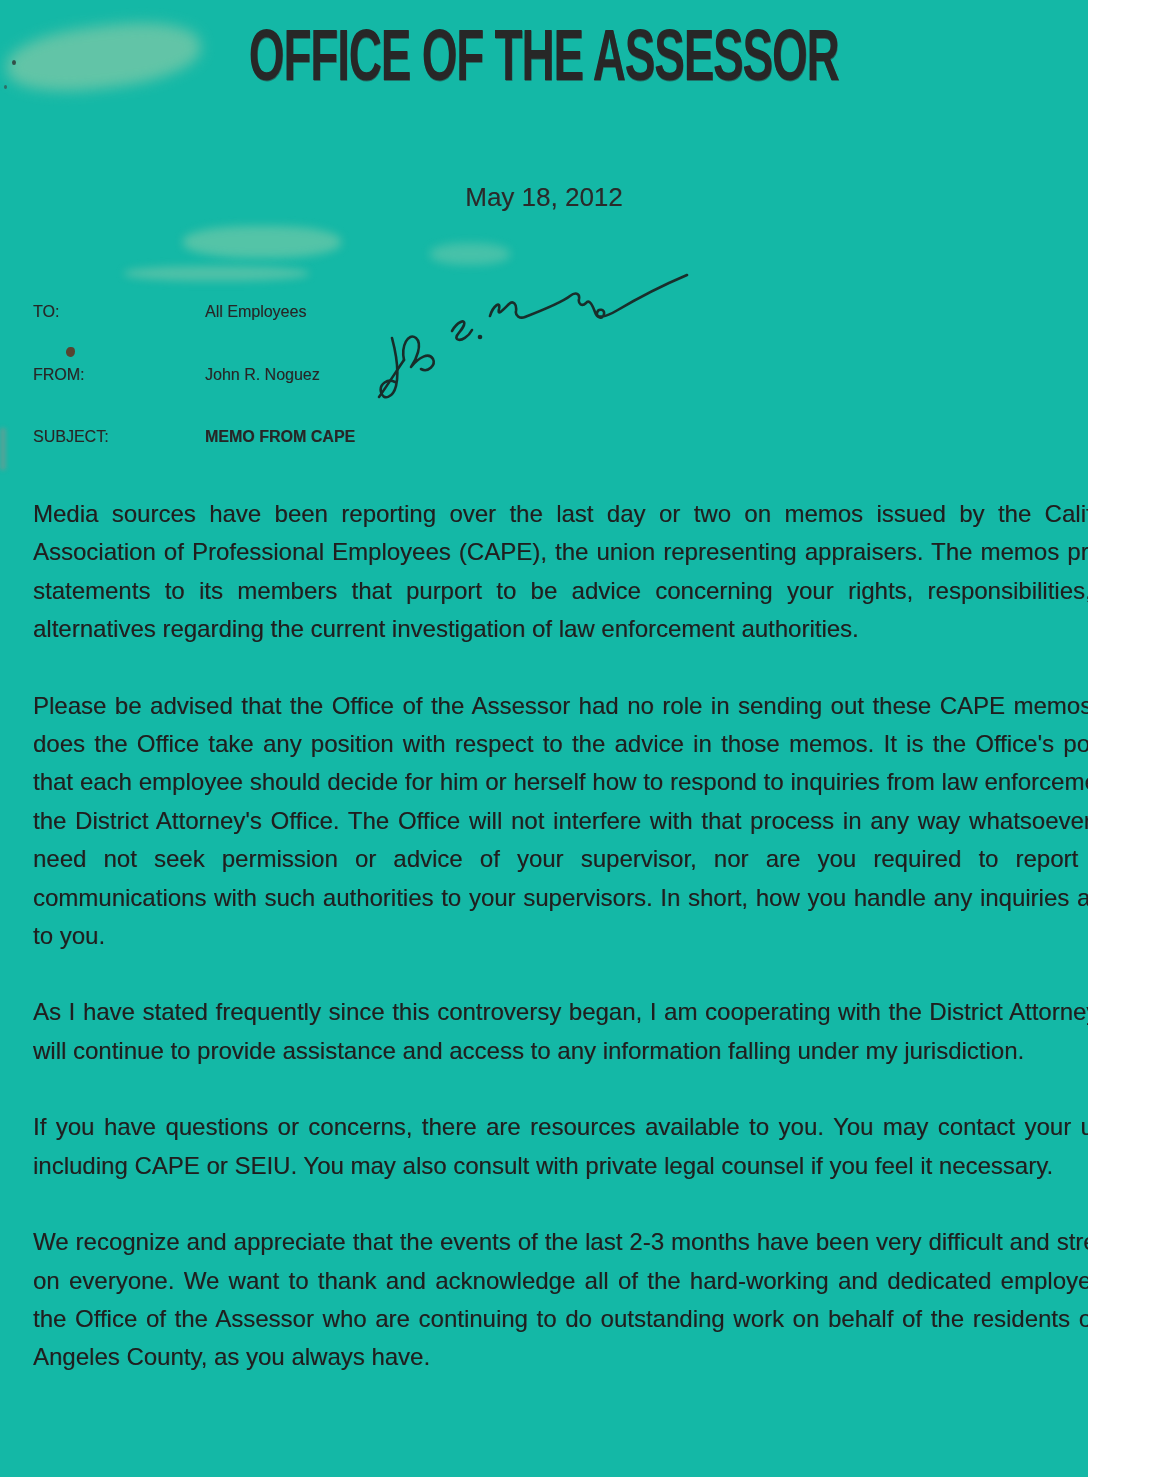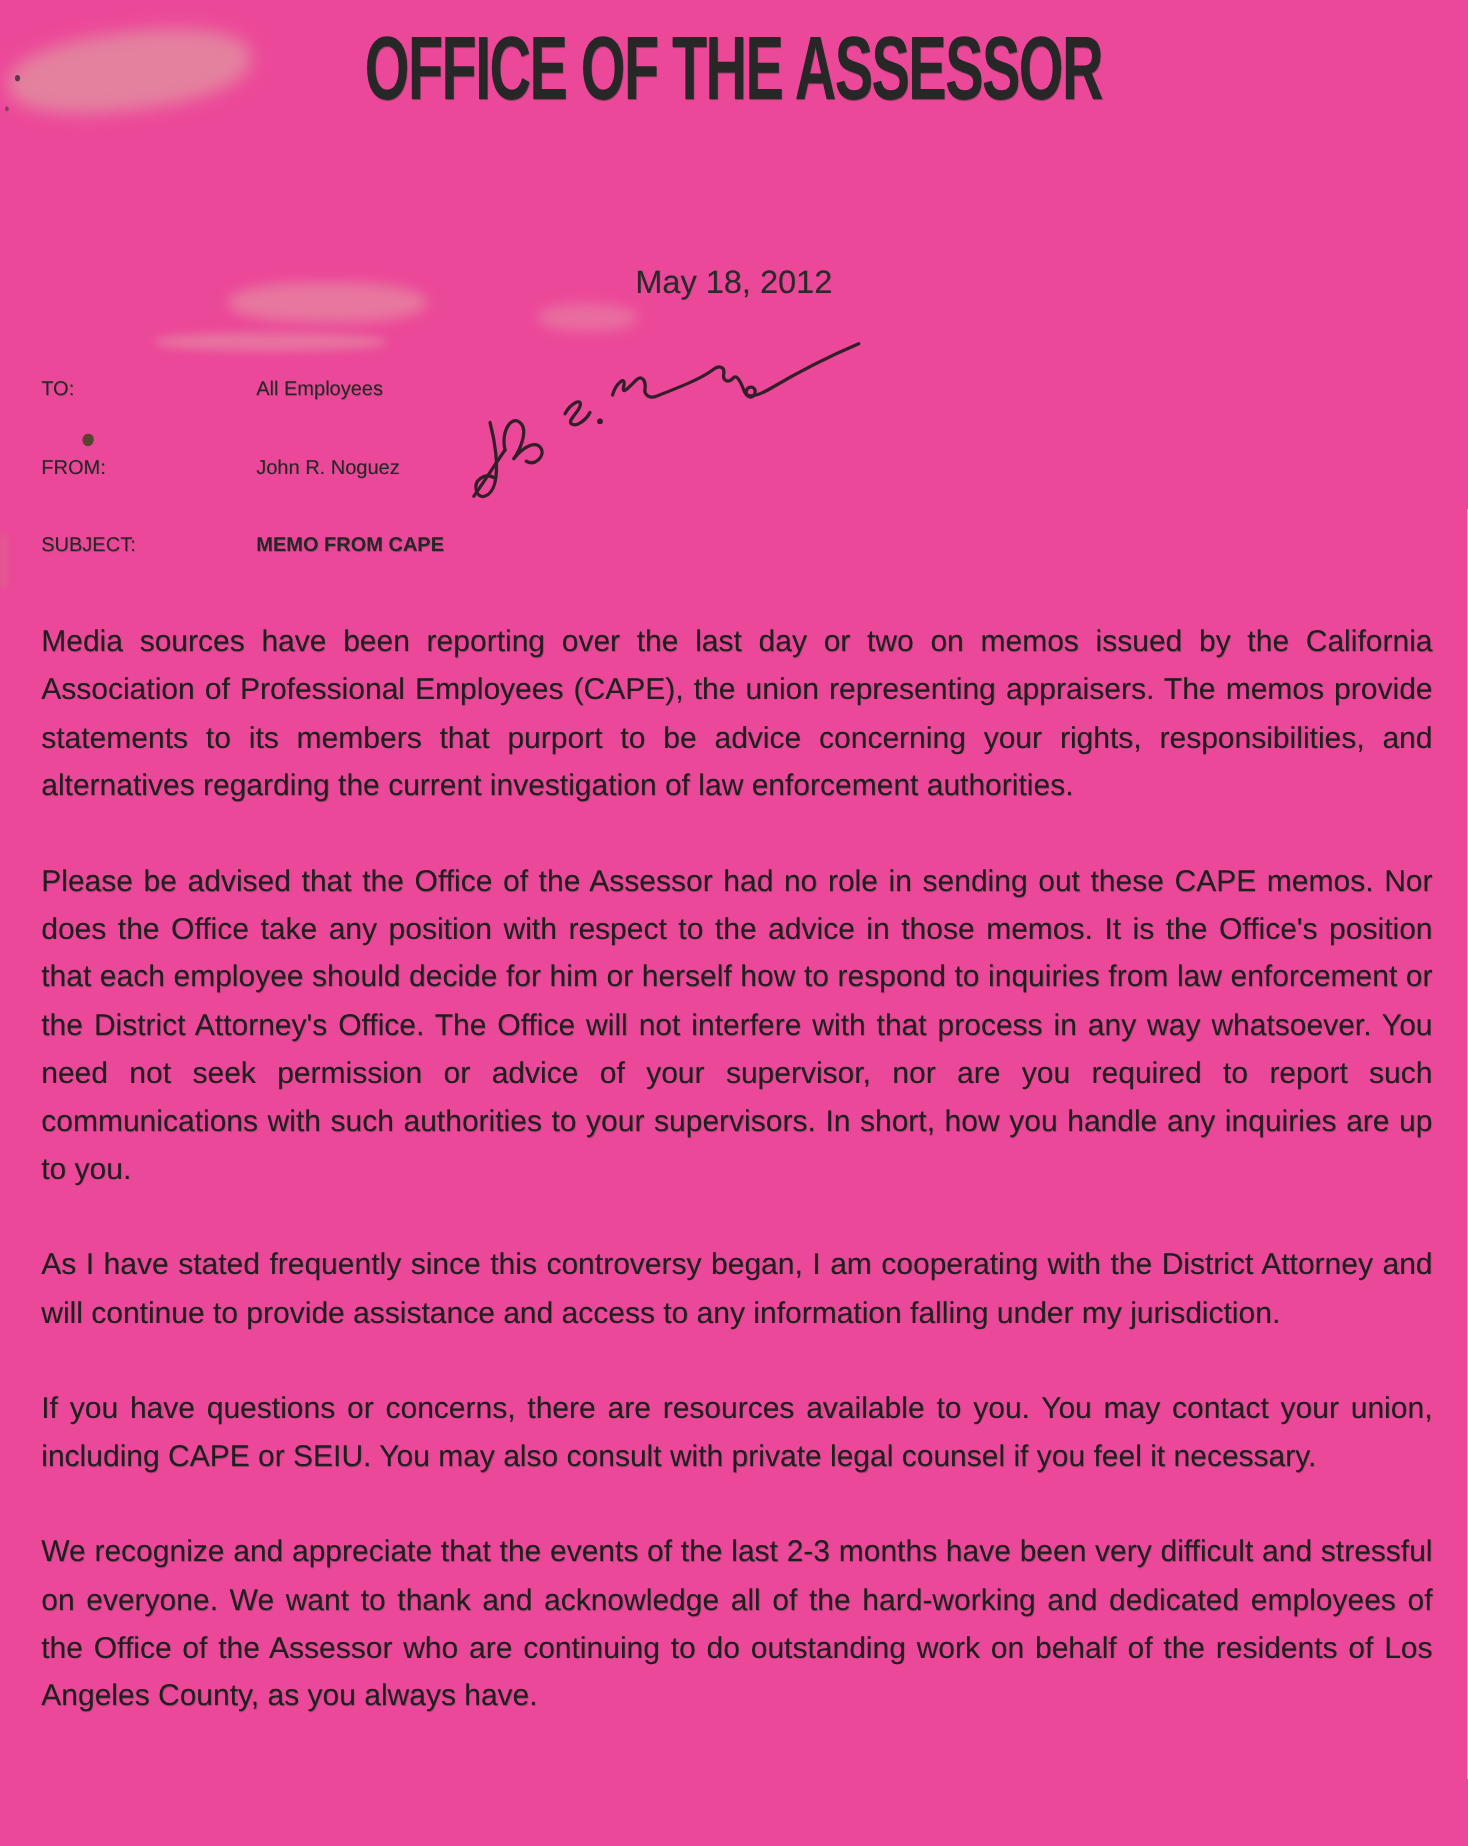--- a/index.html
+++ b/index.html
@@ -1,30 +1,30 @@
 <!DOCTYPE html>
 <html><head>
 <meta charset="utf-8">
 <style>
   * { margin:0; padding:0; box-sizing:border-box; }
   html,body { width:1174px; height:1477px; background:#ffffff; }
   .page {
-    position:relative; width:1174px; height:1477px;
-    background:#ec4899; overflow:hidden;
+    position:relative; width:1088px; height:1477px;
+    background:#14b8a6; overflow:hidden;
     font-family:"Liberation Sans", sans-serif;
   }
   .scan { filter: blur(0.35px) contrast(1.08); }
   .title-wrap { position:absolute; top:14px; left:0; width:100%; text-align:center; }
   .title {
     display:inline-block; font-size:72px; font-weight:700; letter-spacing:-2px;
     color:#2e2e2e; transform:scaleX(0.64); transform-origin:center;
     text-shadow:0.6px 0.6px 0.8px rgba(50,50,50,0.5);
     white-space:nowrap;
   }
-  .date-wrap { position:absolute; top:182px; left:0; width:100%; text-align:center;margin-top:28px; }
+  .date-wrap { position:absolute; top:182px; left:0; width:100%; text-align:center; }
   .date { font-size:26px; color:#303030; text-shadow:0.4px 0.4px 0.6px rgba(60,60,60,0.4); }
   .meta-row { position:absolute; left:33px; font-size:16px; color:#2d2d2d;
     text-shadow:0.4px 0.4px 0.6px rgba(60,60,60,0.4); }
   .meta-label { display:inline-block; width:172px; }
   .meta-row.to { top:303px; }
   .meta-row.from { top:366px; }
   .meta-row.subject { top:428px; }
   .meta-row.subject .meta-value { font-weight:700; }
   .sig { position:absolute; left:368px; top:268px; width:340px; height:150px; filter:blur(0.3px); }
   .body-text {

